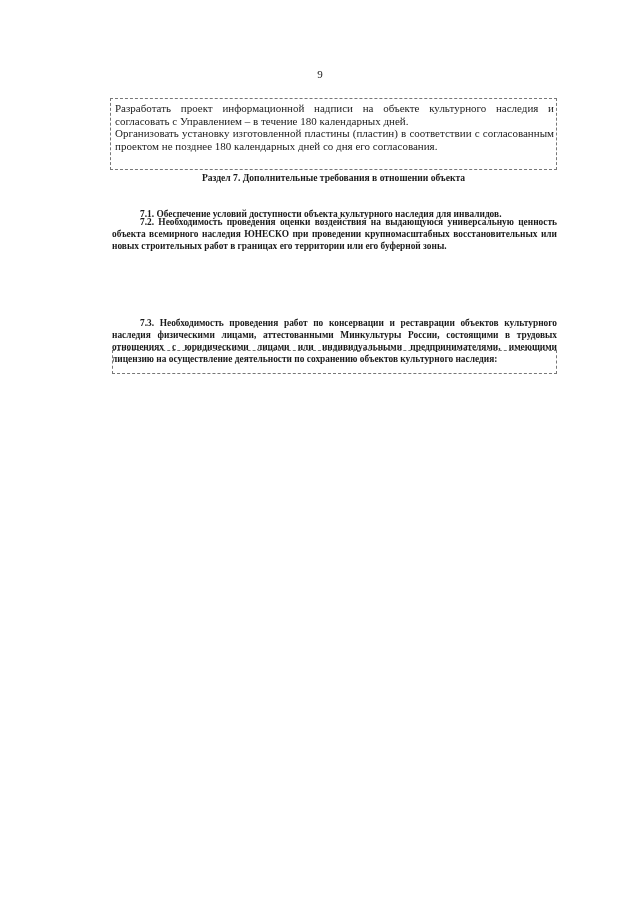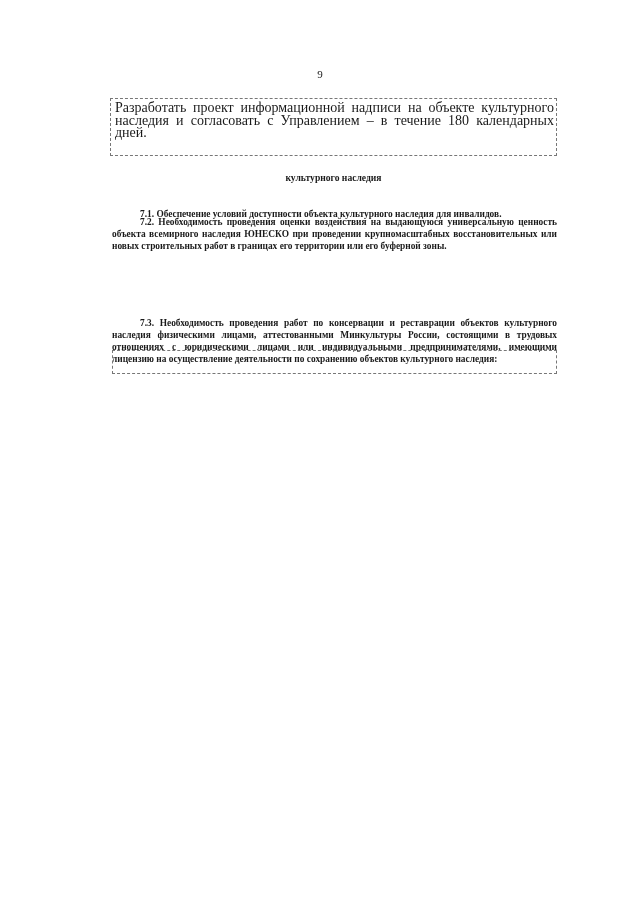--- a/index.html
+++ b/index.html
@@ -1,44 +1,45 @@
 <!DOCTYPE html>
 <html><head>
 <meta charset="utf-8">
 <style>
   html, body { margin: 0; padding: 0; background: #ffffff; }
   body { width: 640px; height: 905px; position: relative; overflow: hidden;
          font-family: "Liberation Serif", "DejaVu Serif", serif; color: #1a1a1a; }
   .page-num { position: absolute; top: 68px; left: 0; width: 640px; text-align: center;
               font-size: 11px; }
   .box { position: absolute; border: 1px dashed #777; box-sizing: border-box; }
-  .box1 { left: 110px; top: 98px; width: 447px; height: 58px; padding: 3px 2px 0 4px;
-          font-size: 14px; line-height: 12.5px; }
+  .box1 { left: 110px; top: 98px; width: 447px; height: 72px; padding: 3px 2px 0 4px;
+          font-size: 11px; line-height: 12.5px; }
   .box1 p { margin: 0; text-align: justify; text-align-last: left; }
   .box2 { left: 112px; top: 350px; width: 445px; height: 24px; }
   .heading { position: absolute; top: 172px; left: 110px; width: 447px; text-align: center;
              font-weight: bold; font-size: 9.6px; line-height: 12px; }
   .para { position: absolute; left: 112px; width: 445px; font-size: 9.4px; line-height: 12px;
           text-align: justify; margin: 0; font-weight: bold; }
   .para .indent { display: inline-block; width: 28px; }
   .p71 { top: 208px; }
   .p72 { top: 216px; }
   .p73 { top: 294px; margin-top: 23px; }
 </style>
 </head>
 <body>
 
 <div class="page-num">9</div>
 
 <div class="box box1">
   <p>Разработать проект информационной надписи на объекте культурного наследия и согласовать с Управлением – в течение 180 календарных дней.</p>
+  <p>Организовать установку изготовленной пластины (пластин) в соответствии с согласованным проектом не позднее 180 календарных дней со дня его согласования.</p>
 </div>
 
 <div class="heading">
-  <div>культурного наследия</div>
+  <div>Раздел 7. Дополнительные требования в отношении объекта</div>
 </div>
 
 <p class="para p71"><span class="indent"></span><span>7.1. Обеспечение условий доступности объекта культурного наследия для инвалидов.</span></p>
 
 <p class="para p72"><span class="indent"></span><span>7.2. Необходимость проведения оценки воздействия на выдающуюся универсальную ценность объекта всемирного наследия ЮНЕСКО при проведении крупномасштабных восстановительных или новых строительных работ в границах его территории или его буферной зоны.</span></p>
 
 <p class="para p73"><span class="indent"></span><span>7.3. Необходимость проведения работ по консервации и реставрации объектов культурного наследия физическими лицами, аттестованными Минкультуры России, состоящими в трудовых отношениях с юридическими лицами или индивидуальными предпринимателями, имеющими лицензию на осуществление деятельности по сохранению объектов культурного наследия:</span></p>
 
 <div class="box box2">
   <span></span>

